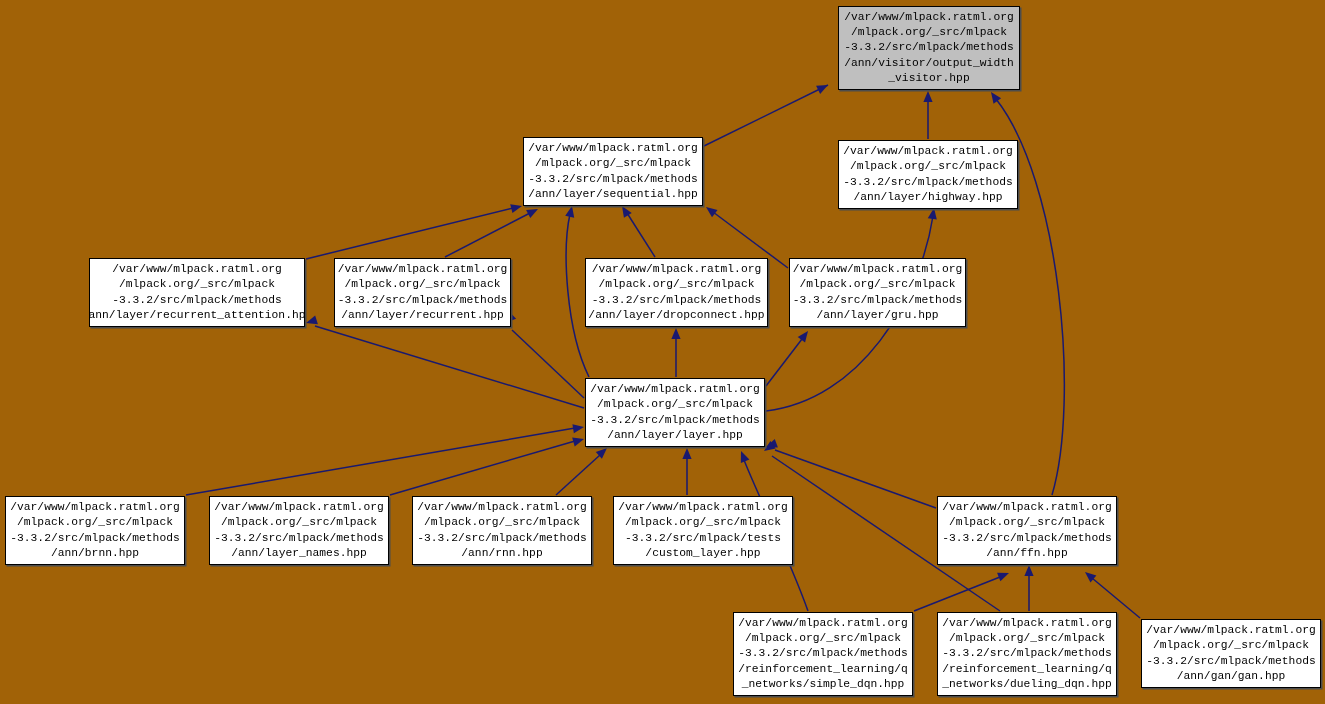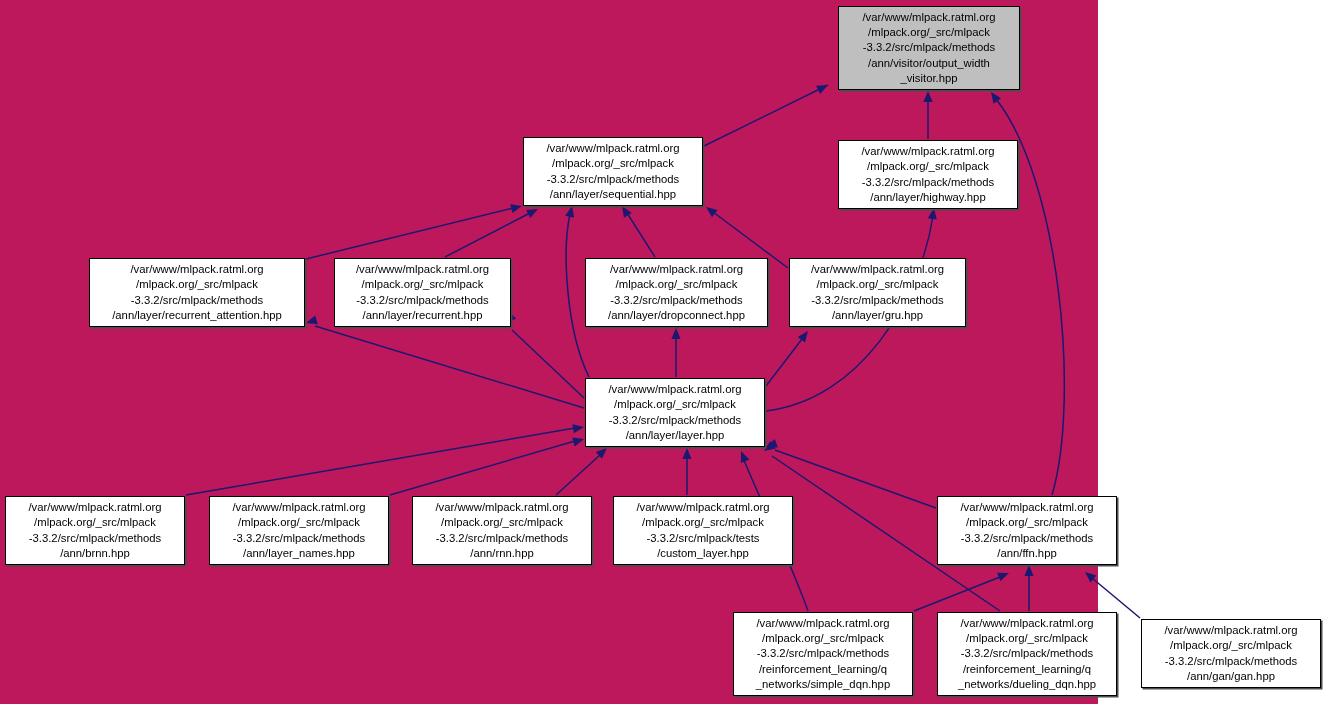--- a/index.html
+++ b/index.html
@@ -2,24 +2,24 @@
 <html><head>
 <meta charset="utf-8">
 <style>
   html, body {
     margin: 0;
     padding: 0;
     background: #ffffff;
   }
   #graph-root {
     position: relative;
-    width: 1098px;
+    width: 1325px;
     height: 704px;
-    background: #be185d;
-    font-family: Liberation Sans, sans-serif;
+    background: #a16207;
+    font-family: Liberation Mono, monospace;
   }
   #graph-svg {
     position: absolute;
     top: 0;
     left: 0;
     width: 1325px;
     height: 704px;
   }
   .node-box {
     position: absolute;

